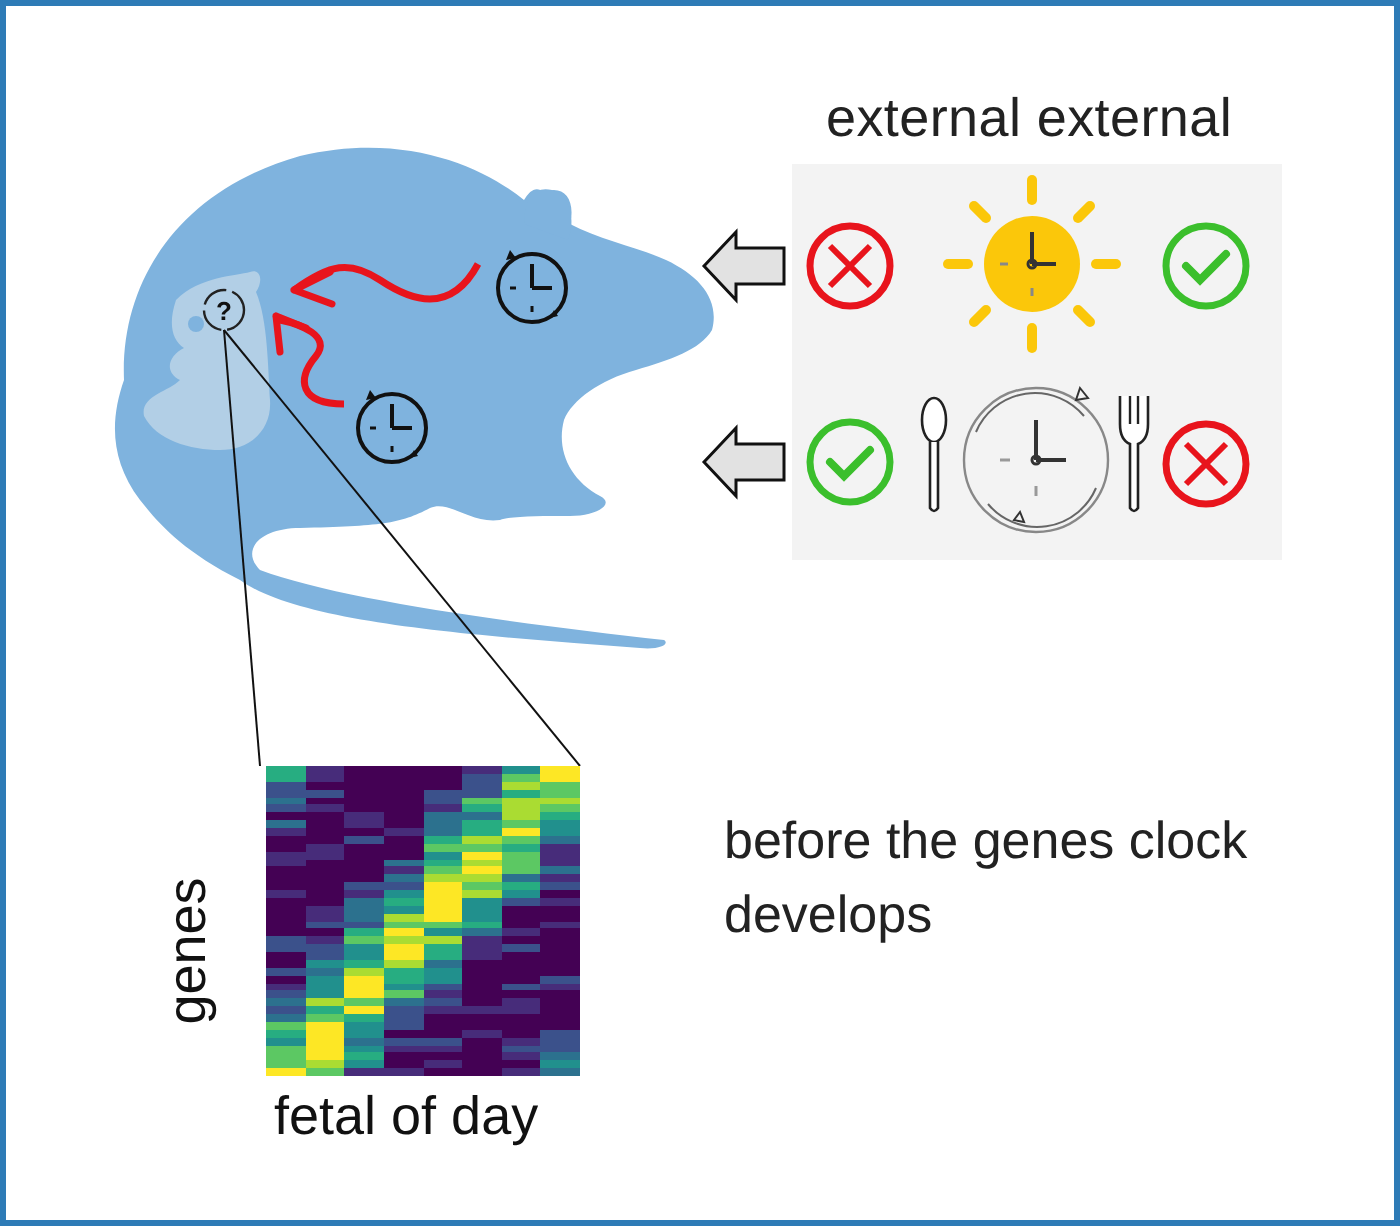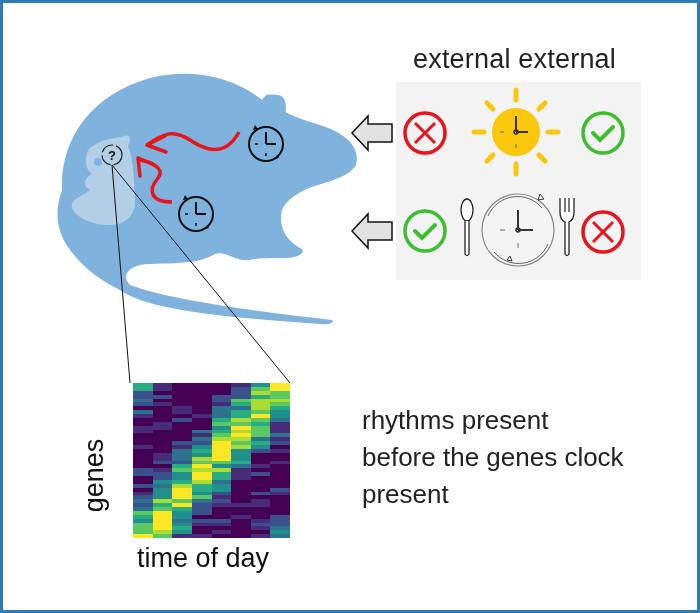--- a/index.html
+++ b/index.html
@@ -464,19 +464,18 @@
       <div class="hm-cell" style="background: rgb(68, 1, 84);"></div>
       <div class="hm-cell" style="background: rgb(59, 81, 139);"></div>
       <div class="hm-cell" style="background: rgb(59, 81, 139);"></div>
       <div class="hm-cell" style="background: rgb(59, 81, 139);"></div>
       <div class="hm-cell" style="background: rgb(44, 113, 142);"></div>
       <div class="hm-cell" style="background: rgb(33, 144, 141);"></div>
       <div class="hm-cell" style="background: rgb(44, 113, 142);"></div>
     </div>
   </div>
 <div class="ylabel">genes</div>
-<div class="xlabel">time of day</div>
+<div class="xlabel">fetal of day</div>
 
 <div class="caption">
-  <div>rhythms present</div>
   <div>before the genes clock</div>
-  <div>present</div>
+  <div>develops</div>
 </div>
 
 </body></html>

